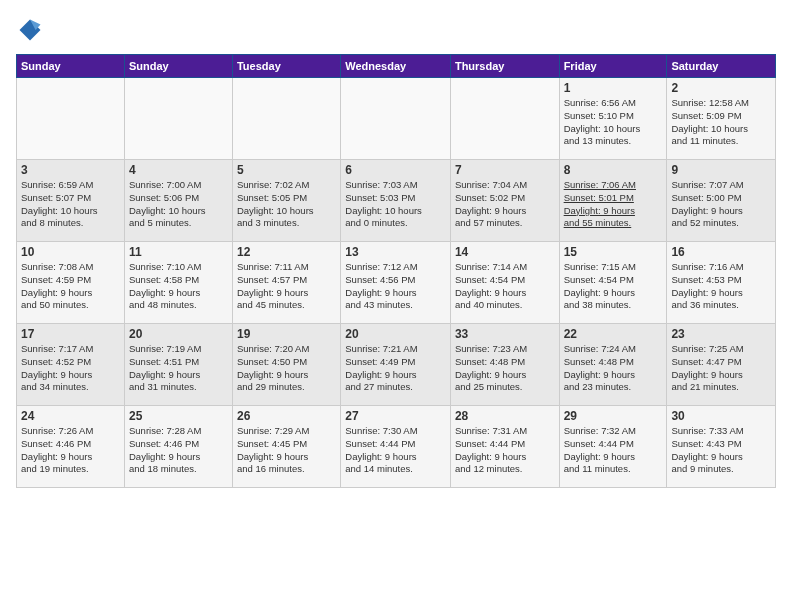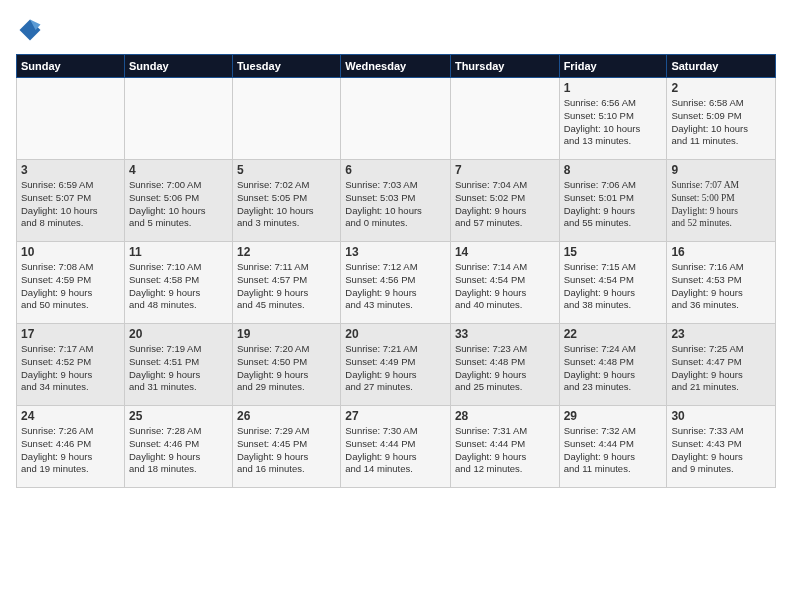--- a/index.html
+++ b/index.html
@@ -55,21 +55,21 @@
     .location {
       font-size: 14px;
       color: #555;
     }
     .calendar {
       width: 100%;
       border-collapse: collapse;
       font-size: 10px;
     }
     .calendar thead th {
-      background: #0f172a;
+      background: #4c1d95;
       color: #fff;
       padding: 5px 4px;
       text-align: left;
       font-size: 11px;
       font-weight: bold;
       border: 1px solid #1a5090;
     }
     .calendar tbody td {
       vertical-align: top;
       border: 1px solid #ccc;
@@ -142,21 +142,21 @@
           <td class="empty-cell"></td>
           <td>
             <span class="day-number">1</span>
             <div class="day-info" style="white-space: pre-line;">Sunrise: 6:56 AM
 Sunset: 5:10 PM
 Daylight: 10 hours
 and 13 minutes.</div>
           </td>
           <td>
             <span class="day-number">2</span>
-            <div class="day-info" style="white-space: pre-line;">Sunrise: 6:58 AM
+            <div class="day-info" style="white-space: pre-line;">Sunrise: 12:58 AM
 Sunset: 5:09 PM
 Daylight: 10 hours
 and 11 minutes.</div>
           </td>
         </tr>
         <tr>
           <td>
             <span class="day-number">3</span>
             <div class="day-info" style="white-space: pre-line;">Sunrise: 6:59 AM
 Sunset: 5:07 PM
@@ -186,28 +186,28 @@
           </td>
           <td>
             <span class="day-number">7</span>
             <div class="day-info" style="white-space: pre-line;">Sunrise: 7:04 AM
 Sunset: 5:02 PM
 Daylight: 9 hours
 and 57 minutes.</div>
           </td>
           <td>
             <span class="day-number">8</span>
-            <div class="day-info" style="white-space: pre-line;">Sunrise: 7:06 AM
+            <div class="day-info" style="white-space: pre-line; text-decoration: underline;">Sunrise: 7:06 AM
 Sunset: 5:01 PM
 Daylight: 9 hours
 and 55 minutes.</div>
           </td>
           <td>
             <span class="day-number">9</span>
-            <div class="day-info" style="white-space: pre-line; font-family: Liberation Serif, serif;">Sunrise: 7:07 AM
+            <div class="day-info" style="white-space: pre-line;">Sunrise: 7:07 AM
 Sunset: 5:00 PM
 Daylight: 9 hours
 and 52 minutes.</div>
           </td>
         </tr>
         <tr>
           <td>
             <span class="day-number">10</span>
             <div class="day-info" style="white-space: pre-line;">Sunrise: 7:08 AM
 Sunset: 4:59 PM

